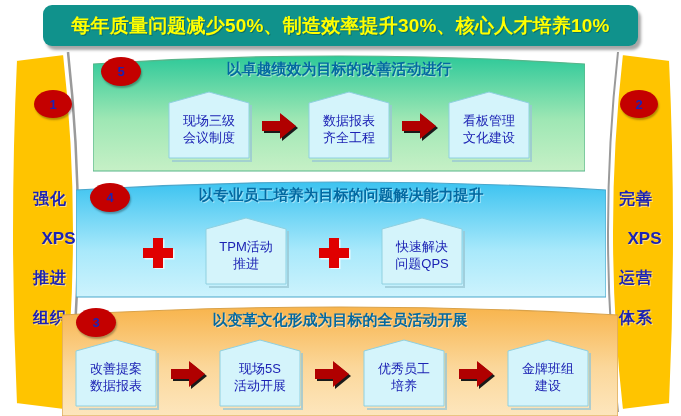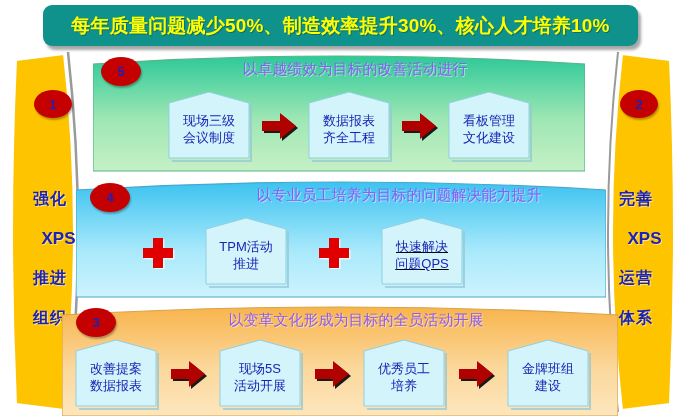--- a/index.html
+++ b/index.html
@@ -55,23 +55,23 @@
     box-shadow:1px 2px 2px rgba(0,0,0,.3);
     z-index:6;
   }
   .badge-1{left:28px;top:38px;}
   .badge-2{left:28px;top:38px;}
 
   
   .panel{position:absolute;z-index:3;}
   .panel .pbg{position:absolute;left:0;top:0;}
   .panel-title{
-    position:absolute;top:8px;left:16px;width:100%;
+    position:absolute;top:8px;left:0;width:100%;
     text-align:center;
-    color:#8b5cf6;font-size:15px;font-weight:normal;
+    color:#0369a1;font-size:15px;font-weight:bold;
     text-shadow:1px 1px 0 rgba(255,255,255,.45);
     white-space:nowrap;
   }
   .panel-badge{
     position:absolute;width:40px;height:29px;border-radius:50%;
     background:#c40000;
     display:flex;align-items:center;justify-content:center;
     color:#1c22b4;font-size:13px;font-weight:bold;
     box-shadow:1px 2px 2px rgba(0,0,0,.3);
   }
@@ -200,21 +200,21 @@
       <defs>
         <linearGradient id="gBlue" x1="0" y1="0" x2="0" y2="1">
           <stop offset="0%" stop-color="#3cc3f0"></stop>
           <stop offset="60%" stop-color="#a9e9fb"></stop>
           <stop offset="100%" stop-color="#cdf3fd"></stop>
         </linearGradient>
       </defs>
       <path d="M0 14 Q265 -2 530 14 L530 121 L0 121 Z" fill="url(#gBlue)" stroke="#4aa7cc" stroke-width="1.2"></path>
     </svg>
     <div class="panel-badge" style="left:14px;top:7px;">4</div>
-    <div class="panel-title" style="top:10px;padding-left:42px;">以专业员工培养为目标的问题解决能力提升</div>
+    <div class="panel-title" style="top:10px;">以专业员工培养为目标的问题解决能力提升</div>
     <div class="nodes" style="left:38px;top:40px;">
 
 
       <div class="conn" style="width:88px;height:72px;">
         <svg class="plus-ico" width="34" height="34" viewBox="0 0 34 34">
           <path d="M12 3 L22 3 L22 13 L32 13 L32 23 L22 23 L22 33 L12 33 L12 23 L2 23 L2 13 L12 13 Z" fill="#ffffff" transform="translate(1.5,1.5)" opacity=".7"></path>
           <path d="M12 3 L22 3 L22 13 L32 13 L32 23 L22 23 L22 33 L12 33 L12 23 L2 23 L2 13 L12 13 Z" fill="#e00000"></path>
         </svg>
       </div>
 
@@ -228,21 +228,21 @@
 推进</div>
       </div>
 
       <div class="conn" style="width:88px;height:72px;">
         <svg class="plus-ico" width="34" height="34" viewBox="0 0 34 34">
           <path d="M12 3 L22 3 L22 13 L32 13 L32 23 L22 23 L22 33 L12 33 L12 23 L2 23 L2 13 L12 13 Z" fill="#ffffff" transform="translate(1.5,1.5)" opacity=".7"></path>
           <path d="M12 3 L22 3 L22 13 L32 13 L32 23 L22 23 L22 33 L12 33 L12 23 L2 23 L2 13 L12 13 Z" fill="#e00000"></path>
         </svg>
       </div>
 
-      <div class="node" style="width:88px;height:72px;text-decoration:underline;">
+      <div class="node" style="width:88px;height:72px;">
         <svg class="shape" width="88" height="72" viewBox="0 0 88 72">
           <path d="M4 68 L4 13 L44 2 L84 13 L84 68 Z" fill="#d4f4fb" stroke="#8fd0e0" stroke-width="1"></path>
           <path d="M7 71 L87 71" stroke="#9ac7d4" stroke-width="1.6"></path>
           <path d="M86 15 L86 70" stroke="#9ac7d4" stroke-width="1.6"></path>
         </svg>
         <div class="node-label">快速解决
 问题QPS</div>
       </div>
     </div>
   </div>

